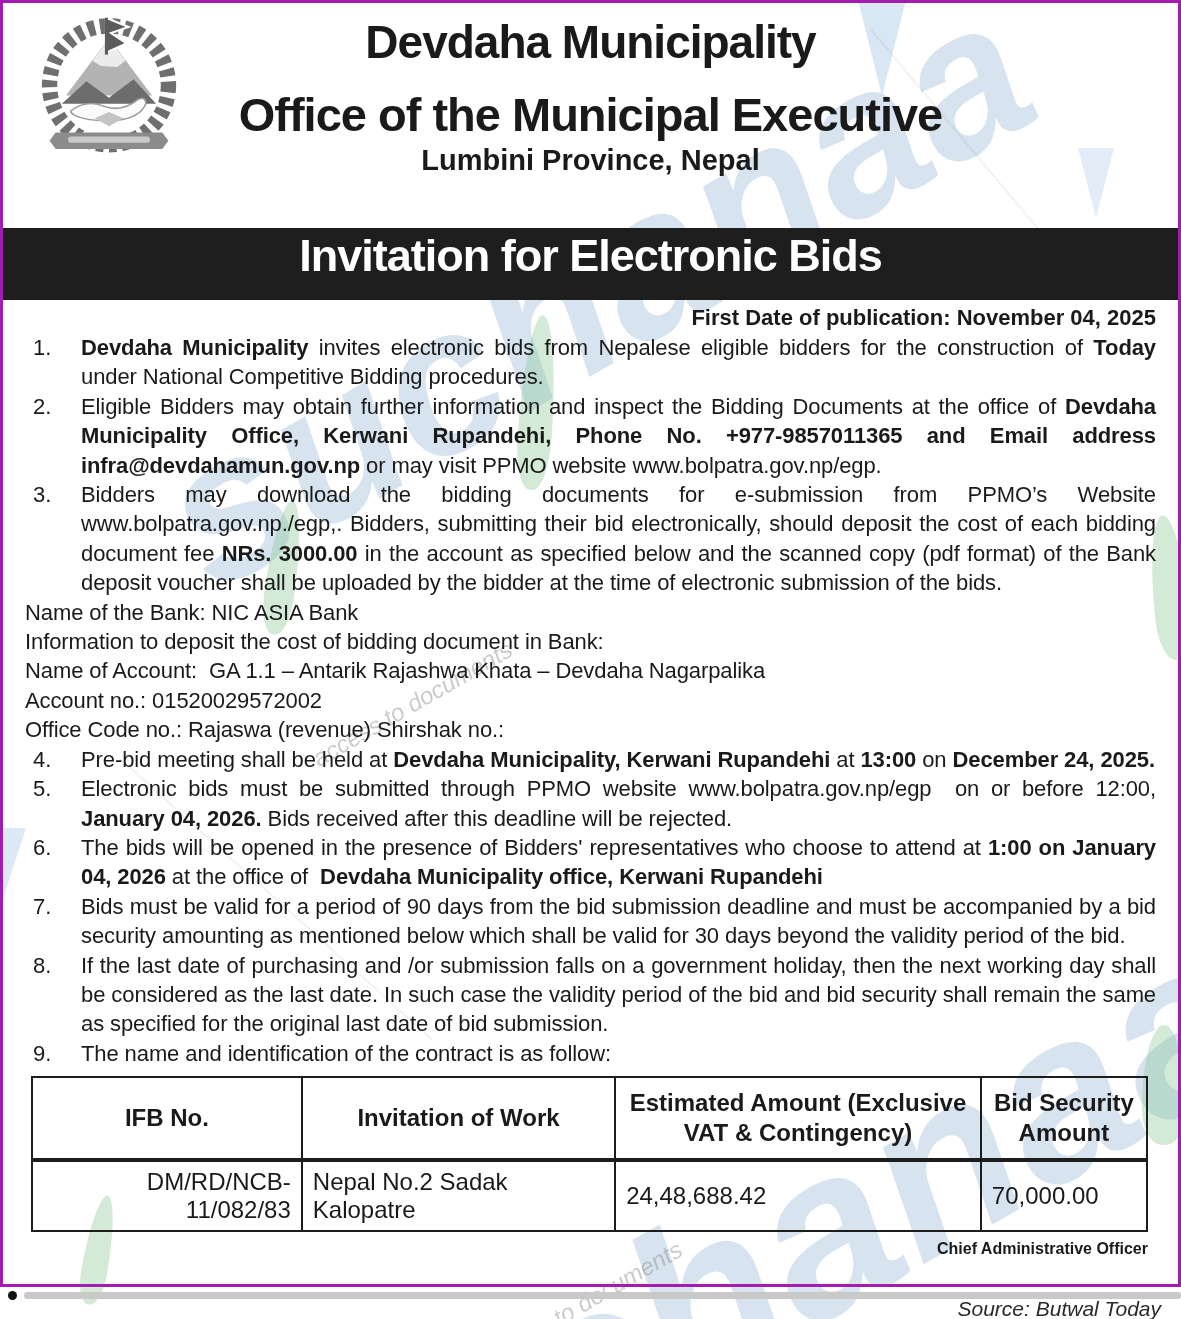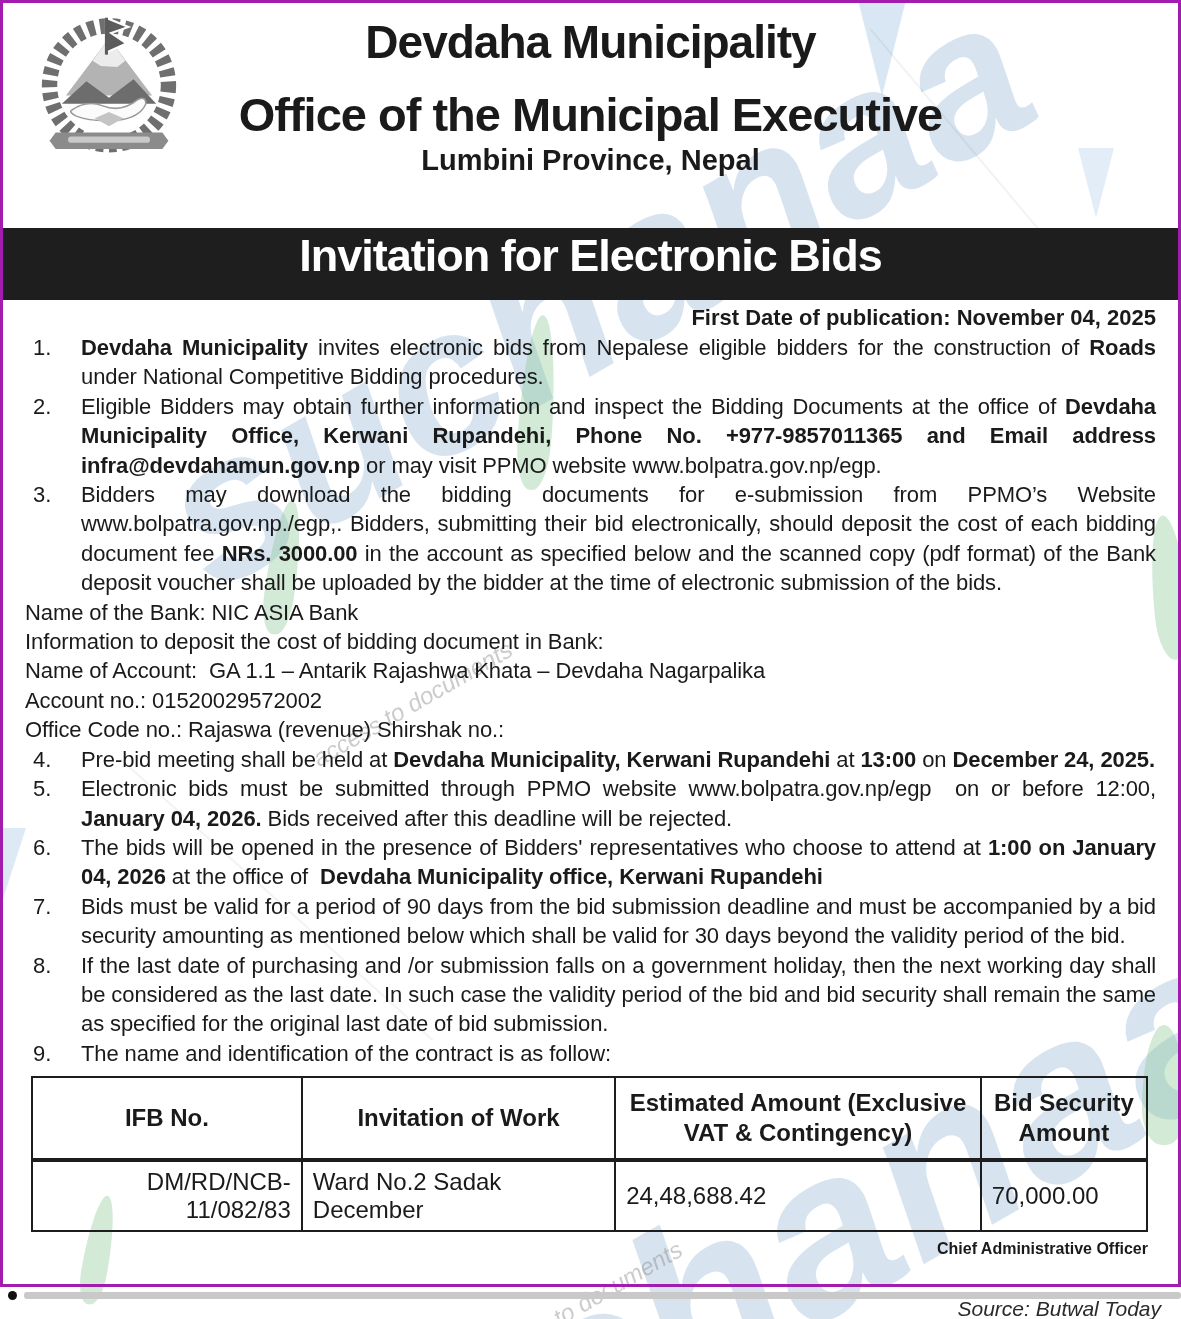--- a/index.html
+++ b/index.html
@@ -184,21 +184,21 @@
 
   <div class="banner" style="background: rgb(30, 30, 30); color: rgb(255, 255, 255);">
     <span>Invitation for Electronic Bids</span>
   </div>
 
   <div class="pubdate">First Date of publication: November 04, 2025</div>
 
   <div class="body-flow">
       <div class="item">
         <span class="num">1.</span>
-        <div class="txt"><b>Devdaha Municipality</b> invites electronic bids from Nepalese eligible bidders for the construction of <b>Roads</b> under National Competitive Bidding procedures.</div>
+        <div class="txt"><b>Devdaha Municipality</b> invites electronic bids from Nepalese eligible bidders for the construction of <b>Today</b> under National Competitive Bidding procedures.</div>
       </div>
       <div class="item">
         <span class="num">2.</span>
         <div class="txt">Eligible Bidders may obtain further information and inspect the Bidding Documents at the office of <b>Devdaha Municipality Office, Kerwani Rupandehi, Phone No. +977-9857011365 and Email address infra@devdahamun.gov.np</b> or may visit PPMO website www.bolpatra.gov.np/egp.</div>
       </div>
       <div class="item">
         <span class="num">3.</span>
         <div class="txt">Bidders may download the bidding documents for e-submission from PPMO’s Website www.bolpatra.gov.np./egp,. Bidders, submitting their bid electronically, should deposit the cost of each bidding document fee <b>NRs. 3000.00</b> in the account as specified below and the scanned copy (pdf format) of the Bank deposit voucher shall be uploaded by the bidder at the time of electronic submission of the bids.</div>
       </div>
       <div class="plain">Name of the Bank: NIC ASIA Bank</div>
@@ -244,21 +244,21 @@
           <tr>
             <th>IFB No.</th>
             <th>Invitation of Work</th>
             <th>Estimated Amount (Exclusive VAT &amp; Contingency)</th>
             <th>Bid Security Amount</th>
           </tr>
         </thead>
       <tbody>
           <tr>
             <td class="c0">DM/RD/NCB-11/082/83</td>
-            <td class="c1">Ward No.2 Sadak December</td>
+            <td class="c1">Nepal No.2 Sadak Kalopatre</td>
             <td class="c2">24,48,688.42</td>
             <td class="c3">70,000.00</td>
           </tr>
         </tbody>
     </table>
   </div>
 
   <div class="signature">Chief Administrative Officer</div>
 </div>
 

